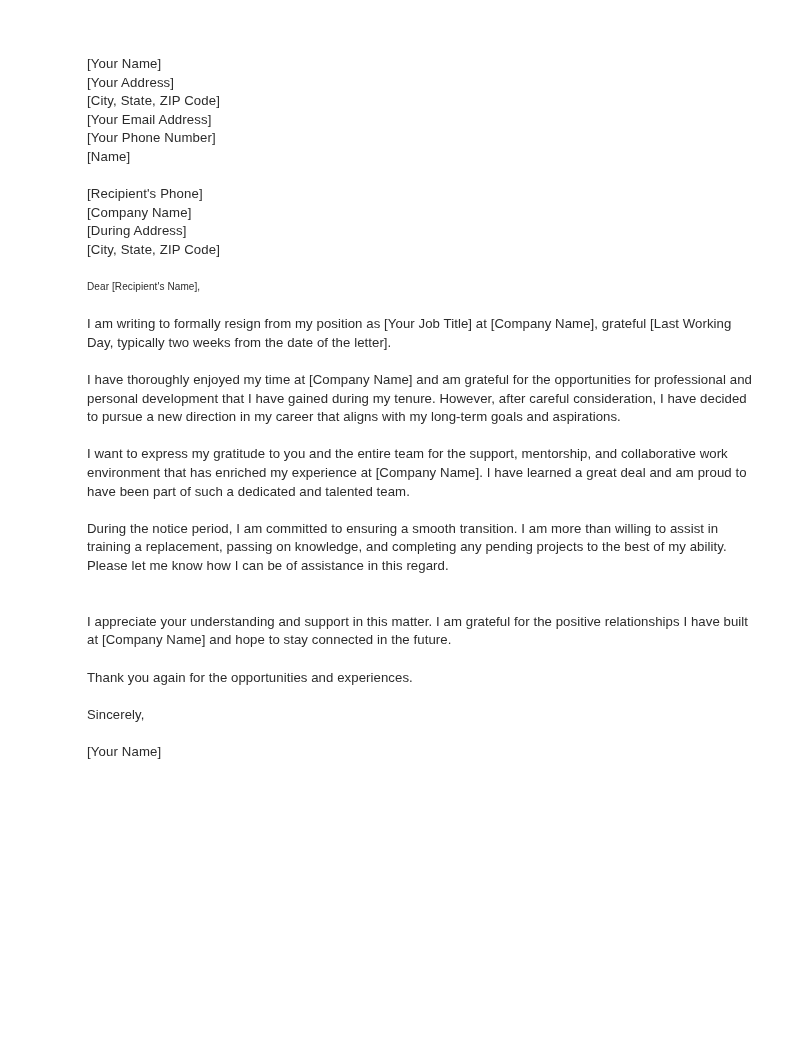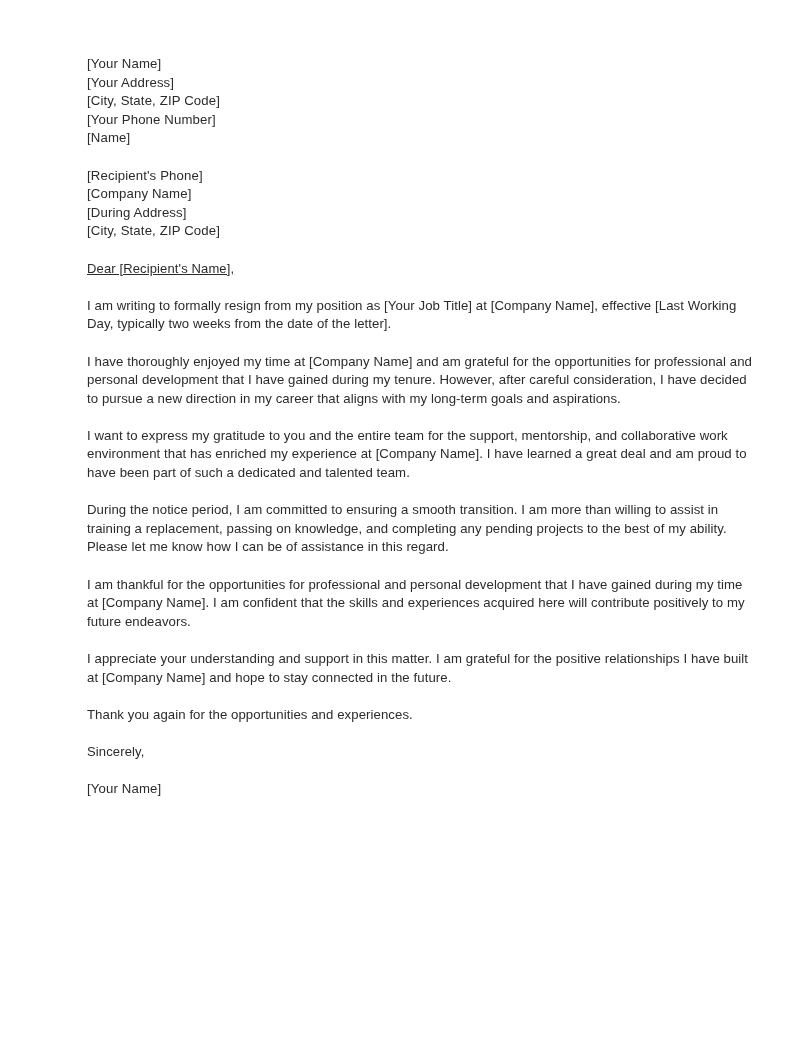--- a/index.html
+++ b/index.html
@@ -35,24 +35,23 @@
   .addr-line {
     font-size: 13.2px;
     line-height: 18.6px;
     white-space: nowrap;
     letter-spacing: 0.01em;
   }
   .block-gap {
     height: 18.6px;
   }
   .salutation {
-    font-size: 13px;
+    font-size: 10px;
     line-height: 18.6px;
     letter-spacing: 0.01em;
-    text-decoration: underline;
   }
   .para {
     font-size: 13.2px;
     line-height: 18.6px;
     letter-spacing: 0.005em;
     text-align: left;
     margin: 0;
     word-spacing: 0.004em;
   }
   .para-gap {
@@ -72,52 +71,52 @@
 </head>
 <body>
 
 <div class="page">
   <div class="letter-body">
 
     <div class="addr-block">
       <div class="addr-line">[Your Name]</div>
       <div class="addr-line">[Your Address]</div>
       <div class="addr-line">[City, State, ZIP Code]</div>
+      <div class="addr-line">[Your Email Address]</div>
       <div class="addr-line">[Your Phone Number]</div>
       <div class="addr-line">[Name]</div>
     </div>
 
     <div class="block-gap"></div>
 
     <div class="addr-block">
       <div class="addr-line">[Recipient's Phone]</div>
       <div class="addr-line">[Company Name]</div>
       <div class="addr-line">[During Address]</div>
       <div class="addr-line">[City, State, ZIP Code]</div>
     </div>
 
     <div class="block-gap"></div>
 
     <div class="salutation">Dear [Recipient's Name],</div>
 
     <div class="para-gap"></div>
 
-    <p class="para">I am writing to formally resign from my position as [Your Job Title] at [Company Name], effective [Last Working Day, typically two weeks from the date of the letter].</p>
+    <p class="para">I am writing to formally resign from my position as [Your Job Title] at [Company Name], grateful [Last Working Day, typically two weeks from the date of the letter].</p>
     <div class="para-gap"></div>
 
     <p class="para">I have thoroughly enjoyed my time at [Company Name] and am grateful for the opportunities for professional and personal development that I have gained during my tenure. However, after careful consideration, I have decided to pursue a new direction in my career that aligns with my long-term goals and aspirations.</p>
     <div class="para-gap"></div>
 
     <p class="para">I want to express my gratitude to you and the entire team for the support, mentorship, and collaborative work environment that has enriched my experience at [Company Name]. I have learned a great deal and am proud to have been part of such a dedicated and talented team.</p>
     <div class="para-gap"></div>
 
     <p class="para">During the notice period, I am committed to ensuring a smooth transition. I am more than willing to assist in training a replacement, passing on knowledge, and completing any pending projects to the best of my ability. Please let me know how I can be of assistance in this regard.</p>
     <div class="para-gap"></div>
 
-    <p class="para">I am thankful for the opportunities for professional and personal development that I have gained during my time at [Company Name]. I am confident that the skills and experiences acquired here will contribute positively to my future endeavors.</p>
     <div class="para-gap"></div>
 
     <p class="para">I appreciate your understanding and support in this matter. I am grateful for the positive relationships I have built at [Company Name] and hope to stay connected in the future.</p>
     <div class="para-gap"></div>
 
     <p class="para">Thank you again for the opportunities and experiences.</p>
     <div class="para-gap"></div>
 
     <div class="closing">Sincerely,</div>
 

